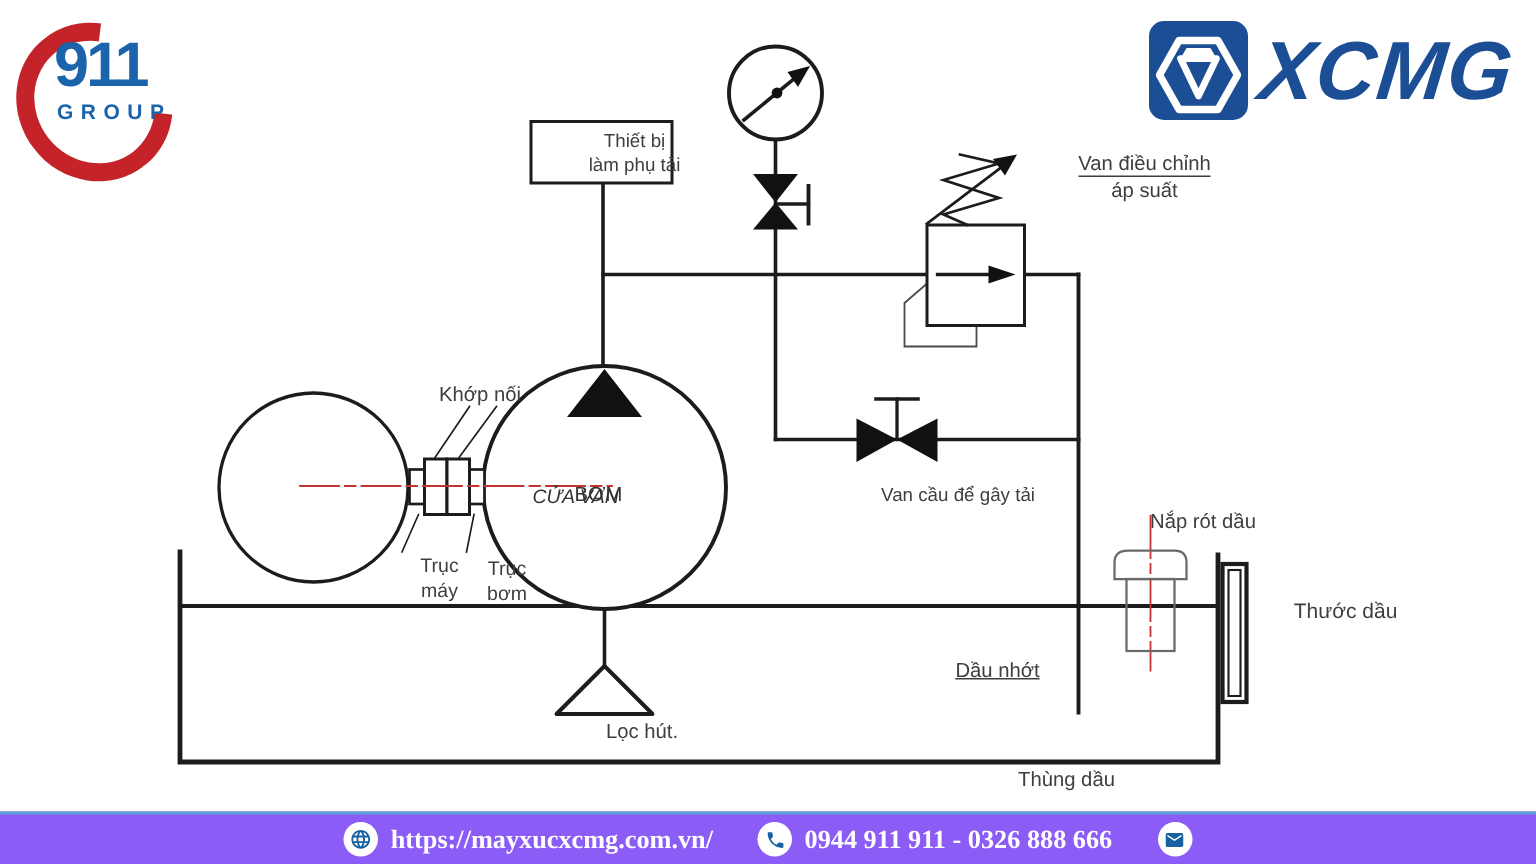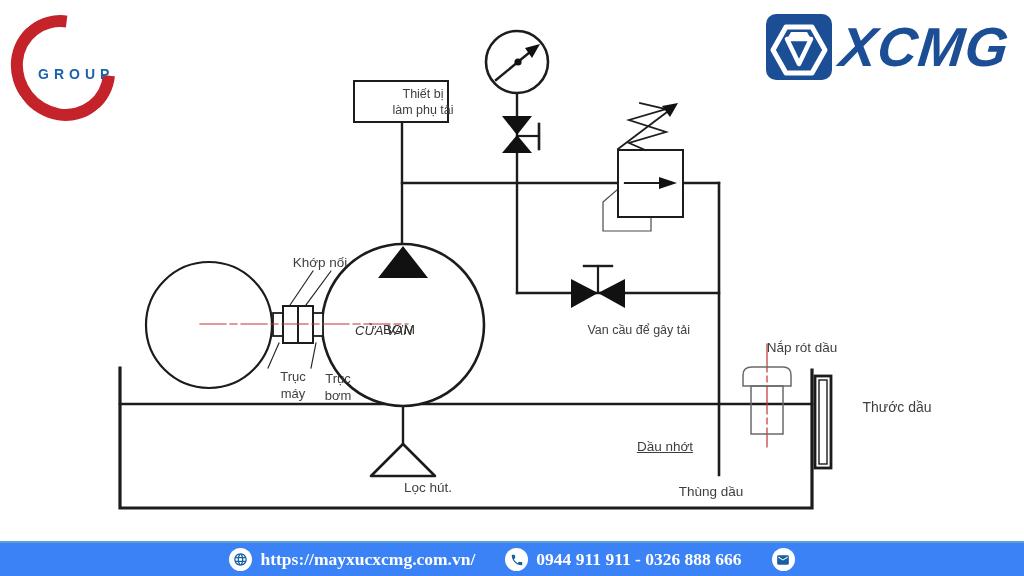--- a/index.html
+++ b/index.html
@@ -16,35 +16,36 @@
   .logoxcmg{position:absolute;left:766px;top:14px;display:flex;align-items:center;}
   .logoxcmg .word{font-size:55px;font-weight:bold;font-style:italic;color:#1c4e95;
       letter-spacing:1px;margin-left:8px;transform:skewX(-6deg);line-height:66px;}
   
   svg.diagram{position:absolute;left:0;top:0;}
   .lbl{position:absolute;color:#3e3e3e;text-align:center;line-height:1.3;margin-left:22px;}
   .lbl .u{border-bottom:1px solid #3e3e3e;padding-bottom:1px;}
   .overlap{position:absolute;}
   .overlap span{position:absolute;white-space:nowrap;color:#333;}
   
-  .footer{position:absolute;left:0;top:541px;width:1024px;height:35px;background:#3b82f6;
+  .footer{position:absolute;left:0;top:541px;width:1024px;height:35px;background:#8b5cf6;
       border-top:2px solid #5d9fd4;box-sizing:border-box;display:flex;align-items:center;
       justify-content:center;gap:30px;}
   .fitem{display:flex;align-items:center;gap:8px;color:#ffffff;
       font-family:"Liberation Serif",serif;font-weight:bold;font-size:17.5px;white-space:nowrap;}
   .fic{width:23px;height:23px;border-radius:50%;background:#ffffff;display:flex;
       align-items:center;justify-content:center;flex:0 0 auto;}
 </style>
 </head>
 <body>
 
 <div class="stage">
 
   <div class="logo911">
     <div class="crescent"></div>
+    <div class="num">911</div>
     <div class="grp">GROUP</div>
   </div>
 
   <div class="logoxcmg">
     <svg width="66" height="66" viewBox="0 0 66 66">
       <rect x="0" y="0" width="66" height="66" rx="10" fill="#1c4e95"></rect>
       <polygon points="20,13 46,13 59,36 46,59 20,59 7,36" fill="none" stroke="#ffffff" stroke-width="5" stroke-linejoin="round"></polygon>
       <polygon points="25,18 41,18 45,25 21,25" fill="#ffffff"></polygon>
       <polygon points="21,25 45,25 33,50" fill="none" stroke="#ffffff" stroke-width="4.5" stroke-linejoin="round"></polygon>
     </svg>
@@ -112,38 +113,42 @@
 
       <rect x="815" y="376" width="16" height="92" fill="#ffffff" stroke-width="2.8"></rect>
       <rect x="819" y="380" width="8" height="84" stroke-width="1.4"></rect>
     </g>
   </svg>
 
   <div class="lbl" style="left:354px;top:86px;width:94px;font-size:12.5px;">
     <div>Thiết bị</div>
     <div>làm phụ tải</div>
   </div>
+  <div class="lbl" style="left:682px;top:100px;width:118px;font-size:13.5px;">
+    <div><span class="u">Van điều chỉnh</span></div>
+    <div>áp suất</div>
+  </div>
   <div class="lbl" style="left:258px;top:254px;width:80px;font-size:13.5px;text-align:center;">Khớp nối</div>
   <div class="lbl" style="left:248px;top:369px;width:46px;font-size:13px;">
     <div>Trục</div>
     <div>máy</div>
   </div>
   <div class="lbl" style="left:292px;top:371px;width:48px;font-size:13px;">
     <div>Trục</div>
     <div>bơm</div>
   </div>
   <div class="overlap" style="left:355px;top:323px;width:90px;height:18px;font-size:13px;">
     <span style="left:0;top:0;width:90px;text-align:left;font-style:italic;">CỬA VAN</span>
     <span style="left:14px;top:-1px;width:60px;text-align:center;font-size:13.5px;">BƠM</span>
   </div>
   <div class="lbl" style="left:552px;top:322px;width:116px;font-size:12.5px;text-align:right;">Van cầu để gây tải</div>
   <div class="lbl" style="left:730px;top:339px;width:100px;font-size:13.5px;">Nắp rót dầu</div>
   <div class="lbl" style="left:830px;top:398px;width:90px;font-size:14px;">Thước dầu</div>
   <div class="lbl" style="left:602px;top:438px;width:82px;font-size:13.5px;text-decoration:underline;">Dầu nhớt</div>
-  <div class="lbl" style="left:642px;top:483px;width:94px;font-size:13.5px;">Thùng dầu</div>
+  <div class="lbl" style="left:642px;top:511px;width:94px;font-size:13.5px;">Thùng dầu</div>
   <div class="lbl" style="left:372px;top:479px;width:68px;font-size:13.5px;">Lọc hút.</div>
 
   <div class="footer">
     <div class="fitem">
       <span class="fic">
         <svg width="15" height="15" viewBox="0 0 24 24" fill="#16619f">
             <path d="M11.99 2C6.47 2 2 6.48 2 12s4.47 10 9.99 10C17.52 22 22 17.52 22 12S17.52 2 11.99 2zm6.93 6h-2.95c-.32-1.25-.78-2.45-1.38-3.56 1.84.63 3.37 1.91 4.33 3.56zM12 4.04c.83 1.2 1.48 2.53 1.91 3.96h-3.82c.43-1.43 1.08-2.76 1.91-3.96zM4.26 14C4.1 13.36 4 12.69 4 12s.1-1.36.26-2h3.38c-.08.66-.14 1.32-.14 2 0 .68.06 1.34.14 2H4.26zm.82 2h2.95c.32 1.25.78 2.45 1.38 3.56-1.84-.63-3.37-1.9-4.33-3.56zm2.95-8H5.08c.96-1.66 2.49-2.93 4.33-3.56C8.81 5.55 8.35 6.75 8.03 8zM12 19.96c-.83-1.2-1.48-2.53-1.91-3.96h3.82c-.43 1.43-1.08 2.76-1.91 3.96zM14.34 14H9.66c-.09-.66-.16-1.32-.16-2 0-.68.07-1.35.16-2h4.68c.09.65.16 1.32.16 2 0 .68-.07 1.34-.16 2zm.25 5.56c.6-1.11 1.06-2.31 1.38-3.56h2.95c-.96 1.65-2.49 2.93-4.33 3.56zM16.36 14c.08-.66.14-1.32.14-2 0-.68-.06-1.34-.14-2h3.38c.16.64.26 1.31.26 2s-.1 1.36-.26 2h-3.38z"></path>
           </svg>
       </span>
       <span>https://mayxucxcmg.com.vn/</span>

